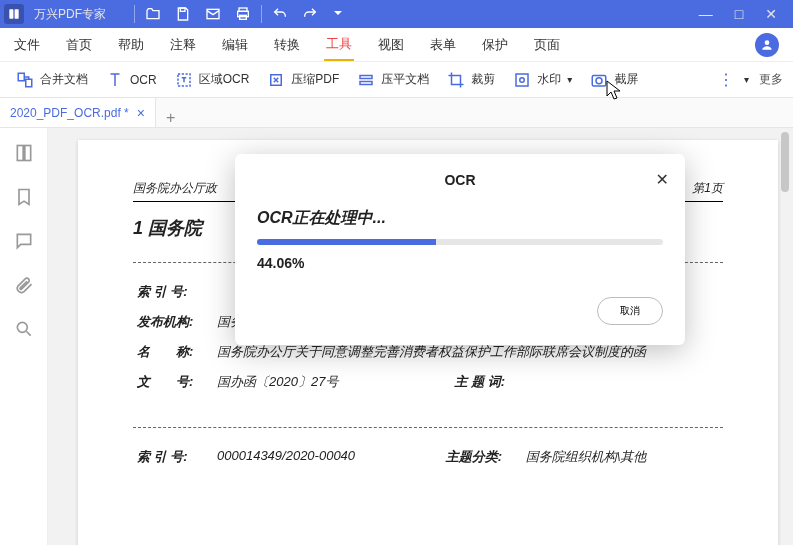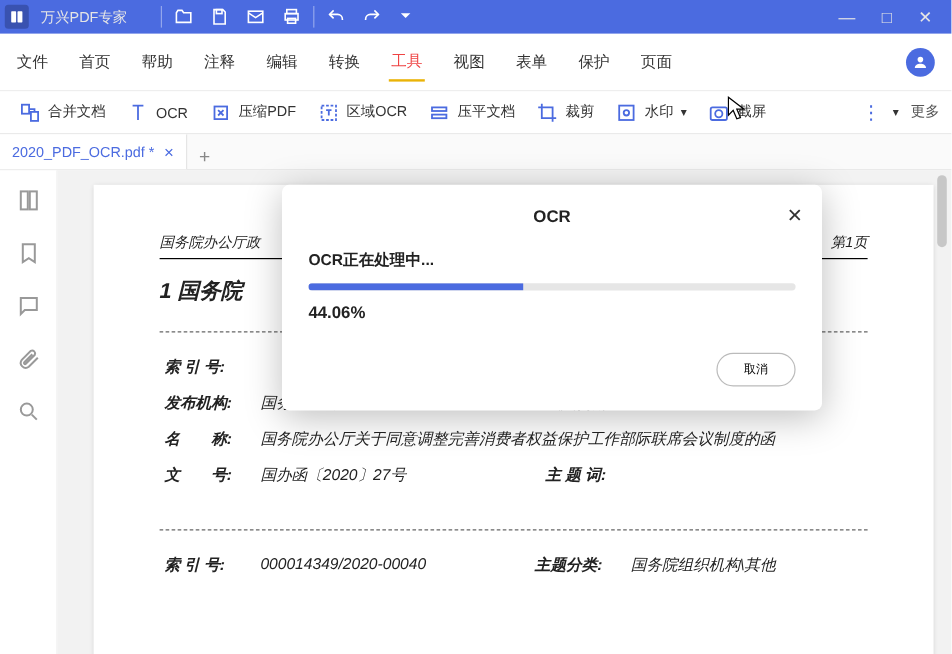--- a/index.html
+++ b/index.html
@@ -9,21 +9,21 @@
   .titlebar .logo { width: 20px; height: 20px; background: #3952b0; border-radius: 3px; display: flex; align-items: center; justify-content: center; margin-right: 10px; }
   .titlebar .logo svg { width: 14px; height: 14px; }
   .titlebar .title { margin-right: 18px; }
   .titlebar .divider { width: 1px; height: 18px; background: rgba(255,255,255,.4); margin: 0 10px; }
   .titlebar .tb-icons { display: flex; gap: 14px; align-items: center; }
   .titlebar .tb-icons span { display: inline-flex; cursor: pointer; }
   .titlebar .spacer { flex: 1; }
   .titlebar .win-controls { display: flex; gap: 22px; margin-right: 12px; }
   .titlebar .win-controls span { cursor: pointer; font-size: 14px; }
 
-  .menubar { height: 48px; display: flex; align-items: center; padding: 0 12px; gap: 22px; font-size: 13px; color: #333; border-bottom: 1px solid #eee; position: relative; }
+  .menubar { height: 34px; display: flex; align-items: center; padding: 0 12px; gap: 22px; font-size: 13px; color: #333; border-bottom: 1px solid #eee; position: relative; }
   .menubar .item { cursor: pointer; padding: 6px 2px; }
   .menubar .item.active { color: #ef4444; border-bottom: 2px solid #eab308; }
   .menubar .avatar { position: absolute; right: 14px; width: 24px; height: 24px; background: #4b6be0; border-radius: 50%; display: flex; align-items: center; justify-content: center; cursor: pointer; }
   .menubar .avatar svg { width: 14px; height: 14px; fill: #fff; }
 
   .toolbar { height: 36px; display: flex; align-items: center; padding: 0 10px; gap: 6px; font-size: 12px; color: #333; border-bottom: 1px solid #e5e5e5; }
   .toolbar .tool { display: flex; align-items: center; gap: 6px; padding: 4px 6px; cursor: pointer; white-space: nowrap; justify-content: center; }
   .toolbar .tool .icon { color: #4b6be0; display: inline-flex; }
   .toolbar .more { margin-left: auto; display: flex; align-items: center; gap: 10px; }
   .toolbar .arrow { color: #333; cursor: pointer; font-size: 10px; }
@@ -45,21 +45,21 @@
   .page table { width: 100%; border-collapse: collapse; font-size: 13px; }
   .page table td { padding: 6px 4px; vertical-align: top; }
   .page table .lbl2 { font-weight: bold; width: 80px; white-space: nowrap; }
   .scrolltrack { position: absolute; right: 2px; top: 0; bottom: 0; width: 10px; }
   .scrollthumb { position: absolute; top: 4px; width: 8px; height: 60px; background: #c7c7c7; border-radius: 4px; }
 
   .modal-backdrop { position: absolute; inset: 0; }
   .modal { position: absolute; left: 235px; top: 154px; width: 450px; background: #fff; border-radius: 6px; box-shadow: 0 6px 30px rgba(0,0,0,.25); padding: 18px 22px 20px; }
   .modal .m-title { text-align: center; font-size: 14px; font-weight: bold; color: #222; }
   .modal .m-close { position: absolute; right: 16px; top: 16px; cursor: pointer; font-size: 16px; color: #333; }
-  .modal .m-status { margin-top: 20px; font-size: 13px; font-weight: bold; color: #222; }
+  .modal .m-status { margin-top: 20px; font-size: 16px; font-weight: bold; color: #222; font-style: italic; }
   .modal .progress { margin-top: 10px; height: 6px; background: #e6e6e6; border-radius: 3px; overflow: hidden; }
   .modal .progress .bar { height: 100%; width: 44.06%; background: #4b6be0; }
   .modal .m-percent { margin-top: 10px; font-size: 14px; font-weight: bold; color: #222; }
   .modal .m-actions { display: flex; justify-content: flex-end; margin-top: 26px; }
   .modal .btn { border: 1px solid #bbb; background: #fff; border-radius: 18px; padding: 6px 22px; font-size: 10px; cursor: pointer; }
 
   .cursor { position: absolute; left: 606px; top: 80px; pointer-events: none; }
 </style>
 </head>
 <body>
@@ -162,34 +162,34 @@
     <span class="icon">
         <svg width="18" height="18" viewBox="0 0 24 24" fill="none" stroke="#4b6be0" stroke-width="2">
           <path d="M6 4h12M12 4v16"></path>
         </svg>
       </span>
     <span>OCR</span>
   </div>
   <div class="tool">
     <span class="icon">
         <svg width="18" height="18" viewBox="0 0 24 24" fill="none" stroke="#4b6be0" stroke-width="2">
+          <rect x="4" y="4" width="16" height="16" stroke-dasharray="3 2"></rect>
+          <path d="M9 9h6M12 9v6"></path>
+        </svg>
+      </span>
+    <span>区域OCR</span>
+  </div>
+  <div class="tool">
+    <span class="icon">
+        <svg width="18" height="18" viewBox="0 0 24 24" fill="none" stroke="#4b6be0" stroke-width="2">
           <rect x="5" y="5" width="14" height="14"></rect>
           <path d="M9 9l6 6M15 9l-6 6"></path>
         </svg>
       </span>
     <span>压缩PDF</span>
-  </div>
-  <div class="tool">
-    <span class="icon">
-        <svg width="18" height="18" viewBox="0 0 24 24" fill="none" stroke="#4b6be0" stroke-width="2">
-          <rect x="4" y="4" width="16" height="16" stroke-dasharray="3 2"></rect>
-          <path d="M9 9h6M12 9v6"></path>
-        </svg>
-      </span>
-    <span>区域OCR</span>
   </div>
   <div class="tool">
     <span class="icon">
         <svg width="18" height="18" viewBox="0 0 24 24" fill="none" stroke="#4b6be0" stroke-width="2">
           <rect x="4" y="6" width="16" height="4"></rect>
           <rect x="4" y="14" width="16" height="4"></rect>
         </svg>
       </span>
     <span>压平文档</span>
   </div>

